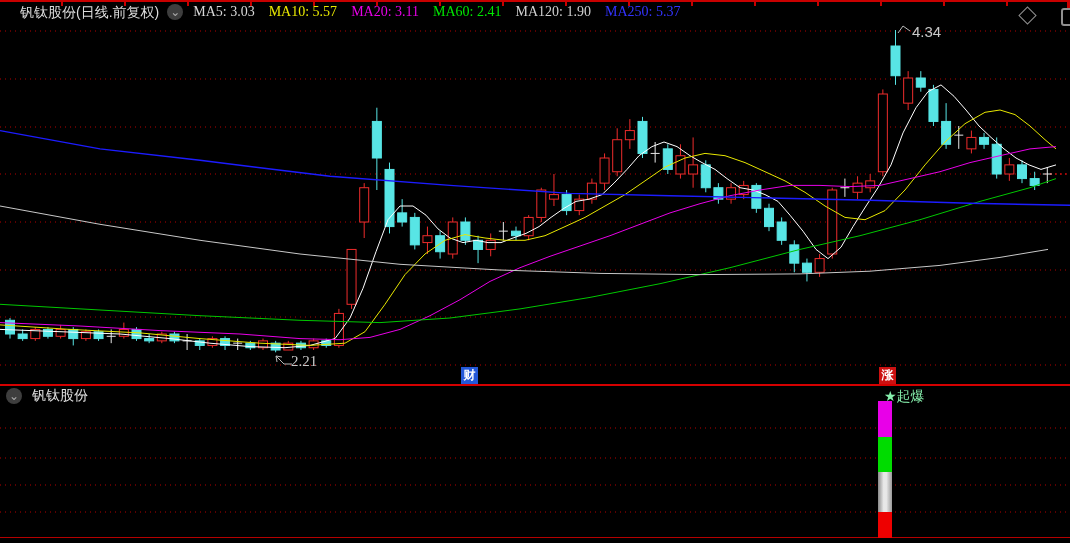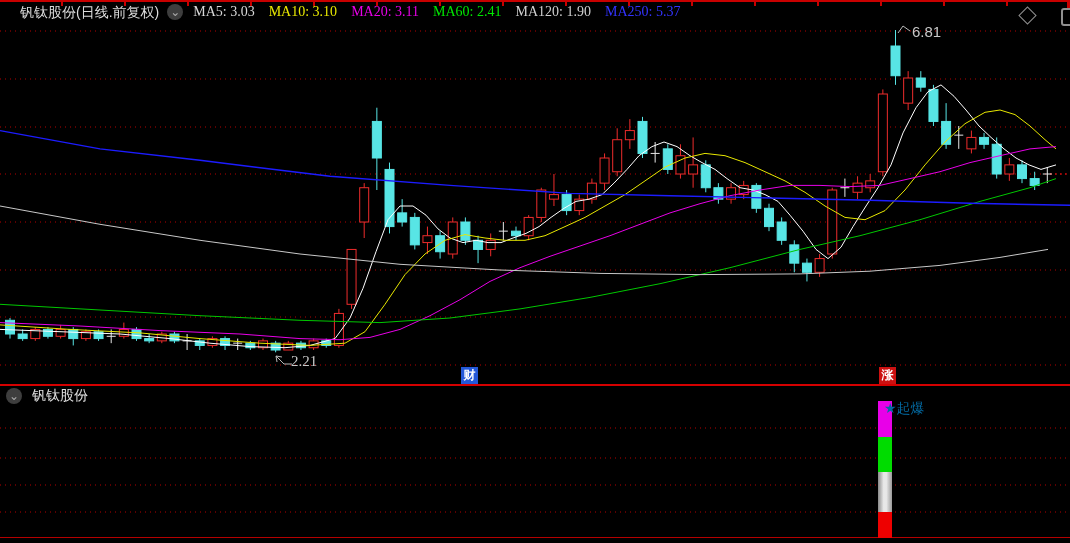--- a/index.html
+++ b/index.html
@@ -36,21 +36,21 @@
 <div class="page">
 
   <div class="top-border"></div>
   <div class="top-ticks"></div>
   <div class="right-sliver"></div>
 
   <div class="titlebar">
     <span class="title">钒钛股份(日线.前复权)</span>
     <span class="circle-icon">⌄</span>
     <span class="ma" style="color: rgb(216, 216, 216);">MA5: 3.03</span>
-    <span class="ma" style="color: rgb(232, 232, 0);">MA10: 3.10</span>
+    <span class="ma" style="color: rgb(232, 232, 0);">MA10: 5.57</span>
     <span class="ma" style="color: rgb(232, 0, 232);">MA20: 3.11</span>
     <span class="ma" style="color: rgb(0, 232, 0);">MA60: 2.41</span>
     <span class="ma" style="color: rgb(208, 208, 208);">MA120: 1.90</span>
     <span class="ma" style="color: rgb(51, 51, 255);">MA250: 5.37</span>
   </div>
   <div class="diamond-icon"></div>
   <div class="bracket-icon"></div>
 
   <svg class="canvas" id="cv" width="1070" height="543">
       <line x1="0" y1="31" x2="1070" y2="31" stroke="#b40000" stroke-width="1" stroke-dasharray="1 4"></line>
@@ -237,35 +237,35 @@
       <polyline points="0,322.6 80,326.0 160,330.6 240,334.0 300,338.6 340,339.7 370,337.4 400,329.4 430,315.7 460,299.7 490,281.4 520,267.7 550,256.3 580,246.0 610,235.7 640,224.3 670,212.9 700,203.7 730,195.7 760,190.0 790,185.4 820,185.4 850,186.6 880,185.4 910,178.6 940,171.7 970,162.6 1000,155.7 1030,148.9 1056,146.6" fill="none" stroke="#e800e8" stroke-width="1"></polyline>
       <polyline points="0,304.3 100,310.0 200,315.7 300,320.3 380,322.6 450,318.0 520,308.9 590,297.4 660,283.7 730,267.7 800,249.4 860,235.7 920,219.7 980,201.4 1030,187.7 1056,178.6" fill="none" stroke="#00c800" stroke-width="1"></polyline>
       <polyline points="0,206.0 100,224.3 200,240.3 300,254.0 400,264.3 500,270.0 600,273.4 700,274.6 800,273.9 870,271.2 940,265.4 1000,257.4 1048,249.4" fill="none" stroke="#c8c8c8" stroke-width="1"></polyline>
       <polyline points="0,130.6 100,148.9 200,160.3 330,176.3 450,185.4 570,193.4 670,195.7 770,198.0 870,200.3 970,203.3 1070,205.3" fill="none" stroke="#1c1cff" stroke-width="1.4"></polyline>
       <polyline points="898,33 903,26 910,31" fill="none" stroke="#b8b8b8" stroke-width="1"></polyline>
       <polyline points="276,356 284,364 292,364" fill="none" stroke="#b8b8b8" stroke-width="1"></polyline>
       <polyline points="276,356 277,362" fill="none" stroke="#b8b8b8" stroke-width="1"></polyline>
       <polyline points="276,356 282,357" fill="none" stroke="#b8b8b8" stroke-width="1"></polyline>
     </svg>
 
-  <div class="anno" id="anno-high" style="left: 912px; top: 23px;">6.81</div>
+  <div class="anno" id="anno-high" style="left: 912px; top: 23px;">4.34</div>
   <div class="anno" id="anno-low" style="left: 291px; top: 353px; font-family: Liberation Serif, serif;">2.21</div>
 
   <div class="badge" style="left: 461px; top: 367px; background-color: rgb(36, 88, 216);">财</div>
   <div class="badge" style="left: 879px; top: 367px; background-color: rgb(204, 17, 17);">涨</div>
 
   <div class="sep" style="top:384px;"></div>
   <div class="sep" style="top:537px;height:1px;background:#b40000;"></div>
 
   <div class="subheader">
     <span class="circle-icon">⌄</span>
     <span>钒钛股份</span>
   </div>
 
   <div id="sub-column">
       <div class="sub-column-seg" style="left: 878px; top: 401px; width: 14px; height: 36px; background: rgb(232, 0, 232);"></div>
       <div class="sub-column-seg" style="left: 878px; top: 437px; width: 14px; height: 35px; background: rgb(0, 220, 0);"></div>
       <div class="sub-column-seg" style="left: 878px; top: 472px; width: 14px; height: 40px; background: linear-gradient(90deg, rgb(138, 138, 138), rgb(232, 232, 232) 40%, rgb(232, 232, 232) 60%, rgb(154, 154, 154));"></div>
       <div class="sub-column-seg" style="left: 878px; top: 512px; width: 14px; height: 26px; background: rgb(238, 0, 0);"></div>
     </div>
-  <div class="signal-label" id="signal-label" style="color: #0369a1; left: 884px; top: 400px;">★起爆</div>
+  <div class="signal-label" id="signal-label" style="color: #86efac; left: 884px; top: 388px;">★起爆</div>
 
 </div>
 
 </body></html>

